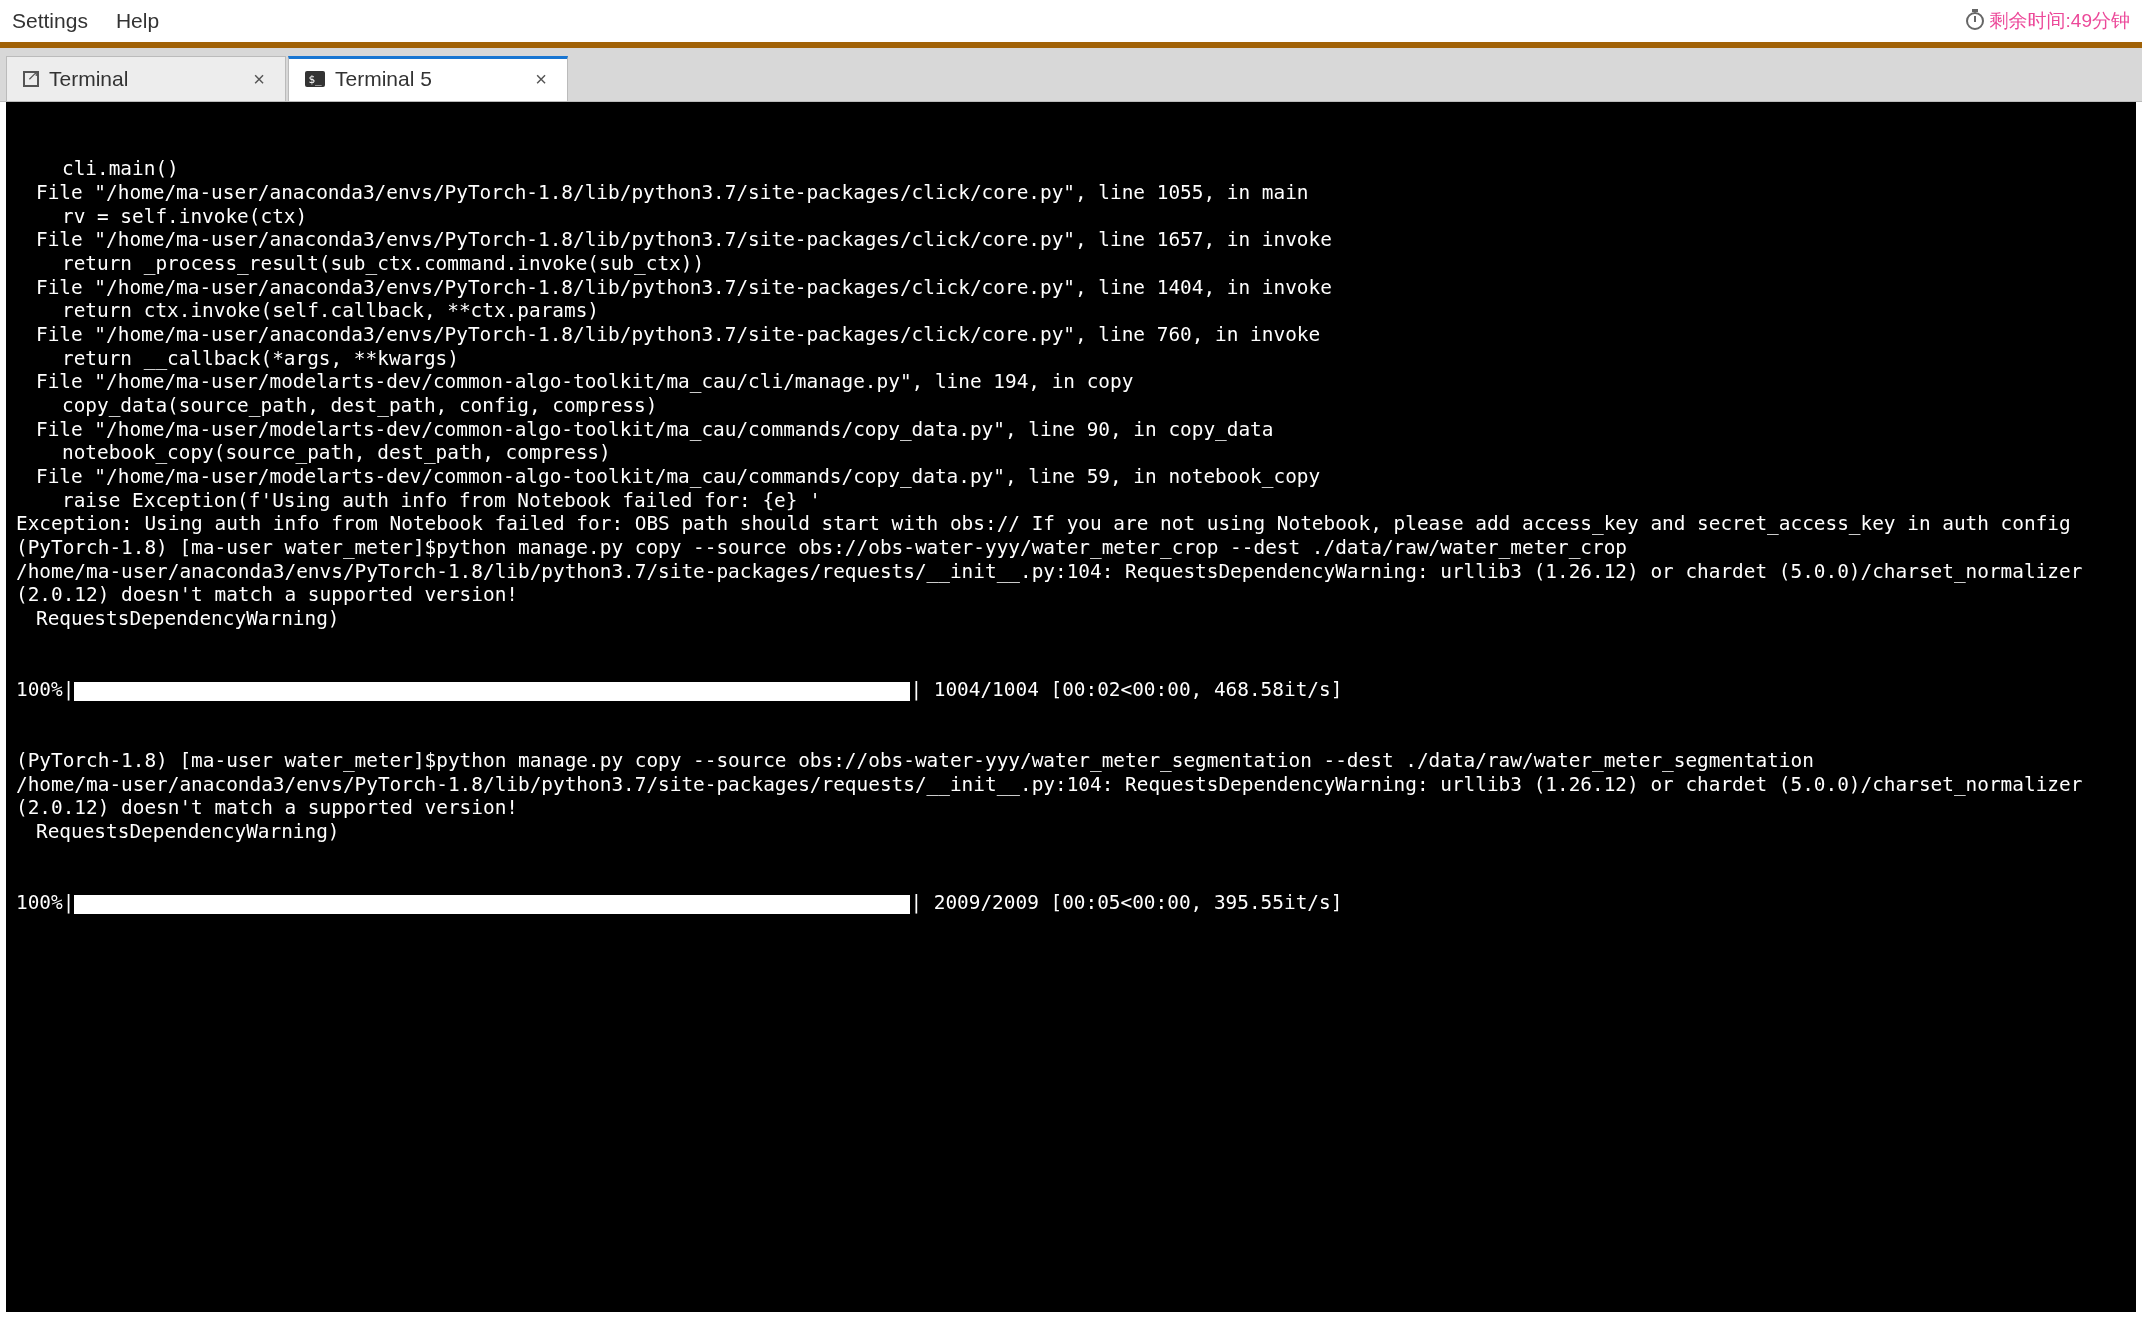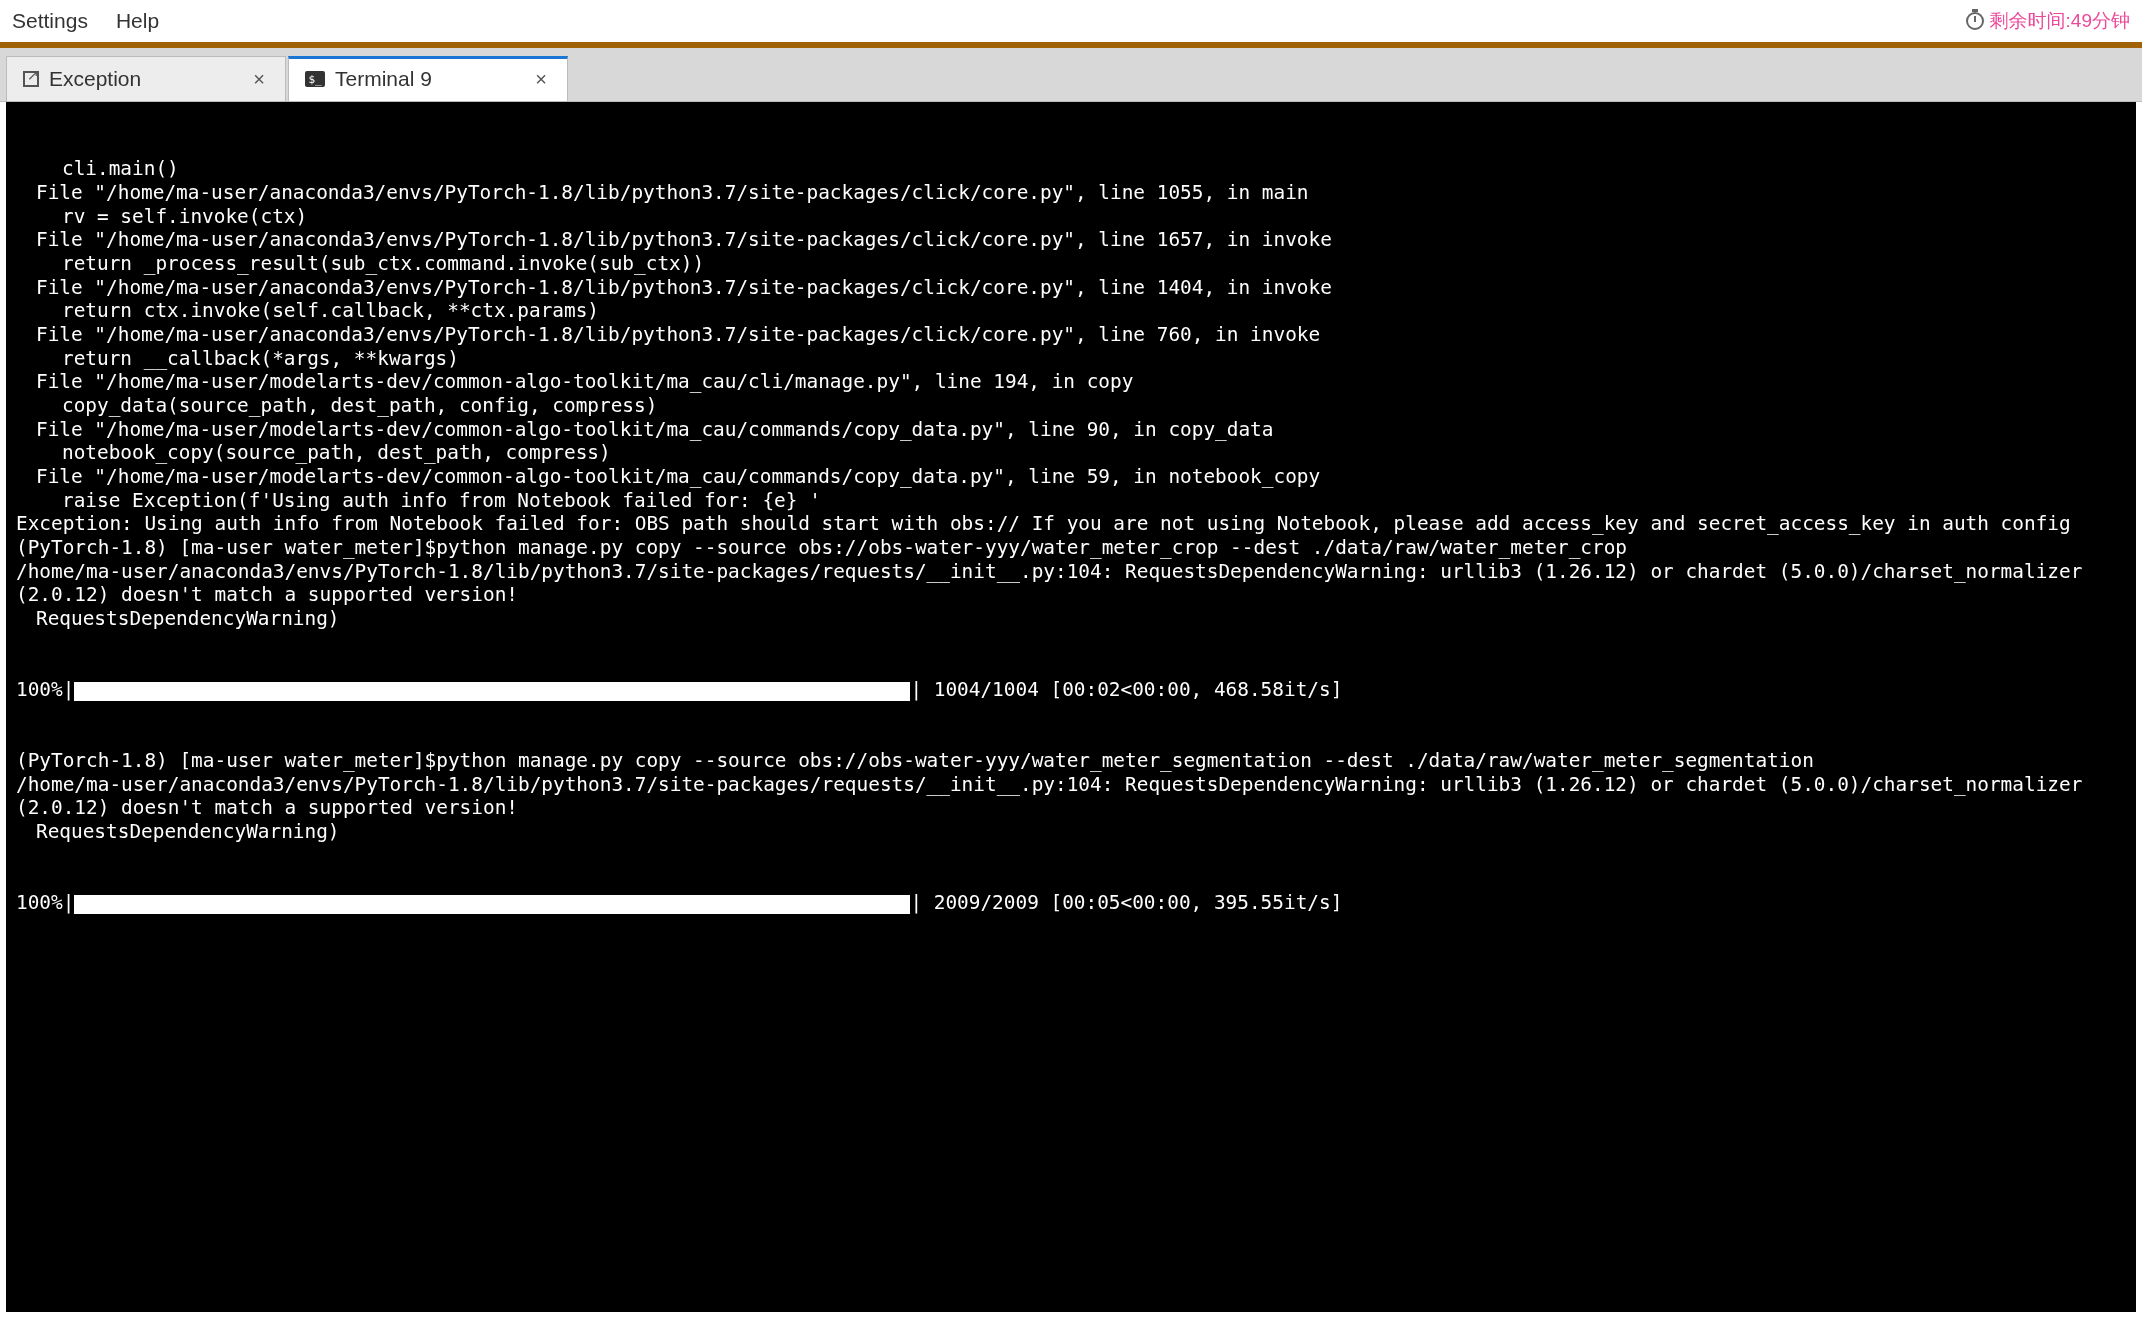--- a/index.html
+++ b/index.html
@@ -87,28 +87,28 @@
     <span class="timer-icon"></span>
     <span>剩余时间:49分钟</span>
   </div>
 </div>
 
 <div class="tab-strip">
   <div class="tab">
     <span class="tab-icon">
         <span class="launcher-icon"></span>
       </span>
-    <span>Exception</span>
+    <span>Terminal</span>
     <span class="tab-close">×</span>
   </div>
   <div class="tab active">
     <span class="tab-icon">
         <span class="terminal-icon-wrap">$_</span>
       </span>
-    <span>Terminal 9</span>
+    <span>Terminal 5</span>
     <span class="tab-close">×</span>
   </div>
 </div>
 
 <div class="terminal-area">
   <div id="term-lines-1"><div class="indent2">cli.main()</div><div class="indent1">File "/home/ma-user/anaconda3/envs/PyTorch-1.8/lib/python3.7/site-packages/click/core.py", line 1055, in main</div><div class="indent2">rv = self.invoke(ctx)</div><div class="indent1">File "/home/ma-user/anaconda3/envs/PyTorch-1.8/lib/python3.7/site-packages/click/core.py", line 1657, in invoke</div><div class="indent2">return _process_result(sub_ctx.command.invoke(sub_ctx))</div><div class="indent1">File "/home/ma-user/anaconda3/envs/PyTorch-1.8/lib/python3.7/site-packages/click/core.py", line 1404, in invoke</div><div class="indent2">return ctx.invoke(self.callback, **ctx.params)</div><div class="indent1">File "/home/ma-user/anaconda3/envs/PyTorch-1.8/lib/python3.7/site-packages/click/core.py", line 760, in invoke</div><div class="indent2">return __callback(*args, **kwargs)</div><div class="indent1">File "/home/ma-user/modelarts-dev/common-algo-toolkit/ma_cau/cli/manage.py", line 194, in copy</div><div class="indent2">copy_data(source_path, dest_path, config, compress)</div><div class="indent1">File "/home/ma-user/modelarts-dev/common-algo-toolkit/ma_cau/commands/copy_data.py", line 90, in copy_data</div><div class="indent2">notebook_copy(source_path, dest_path, compress)</div><div class="indent1">File "/home/ma-user/modelarts-dev/common-algo-toolkit/ma_cau/commands/copy_data.py", line 59, in notebook_copy</div><div class="indent2">raise Exception(f'Using auth info from Notebook failed for: {e} '</div><div>Exception: Using auth info from Notebook failed for: OBS path should start with obs:// If you are not using Notebook, please add access_key and secret_access_key in auth config</div><div>(PyTorch-1.8) [ma-user water_meter]$python manage.py copy --source obs://obs-water-yyy/water_meter_crop --dest ./data/raw/water_meter_crop</div><div>/home/ma-user/anaconda3/envs/PyTorch-1.8/lib/python3.7/site-packages/requests/__init__.py:104: RequestsDependencyWarning: urllib3 (1.26.12) or chardet (5.0.0)/charset_normalizer (2.0.12) doesn't match a supported version!</div><div class="indent1">RequestsDependencyWarning)</div></div>
   <div class="progress-line">
     <span>100%</span><span>|</span><span class="progress-bar-bg" id="pbar1" style="width: 836px;"></span><span>| 1004/1004 [00:02&lt;00:00, 468.58it/s]</span>
   </div>
   <div id="term-lines-2"><div>(PyTorch-1.8) [ma-user water_meter]$python manage.py copy --source obs://obs-water-yyy/water_meter_segmentation --dest ./data/raw/water_meter_segmentation</div><div>/home/ma-user/anaconda3/envs/PyTorch-1.8/lib/python3.7/site-packages/requests/__init__.py:104: RequestsDependencyWarning: urllib3 (1.26.12) or chardet (5.0.0)/charset_normalizer (2.0.12) doesn't match a supported version!</div><div class="indent1">RequestsDependencyWarning)</div></div>

